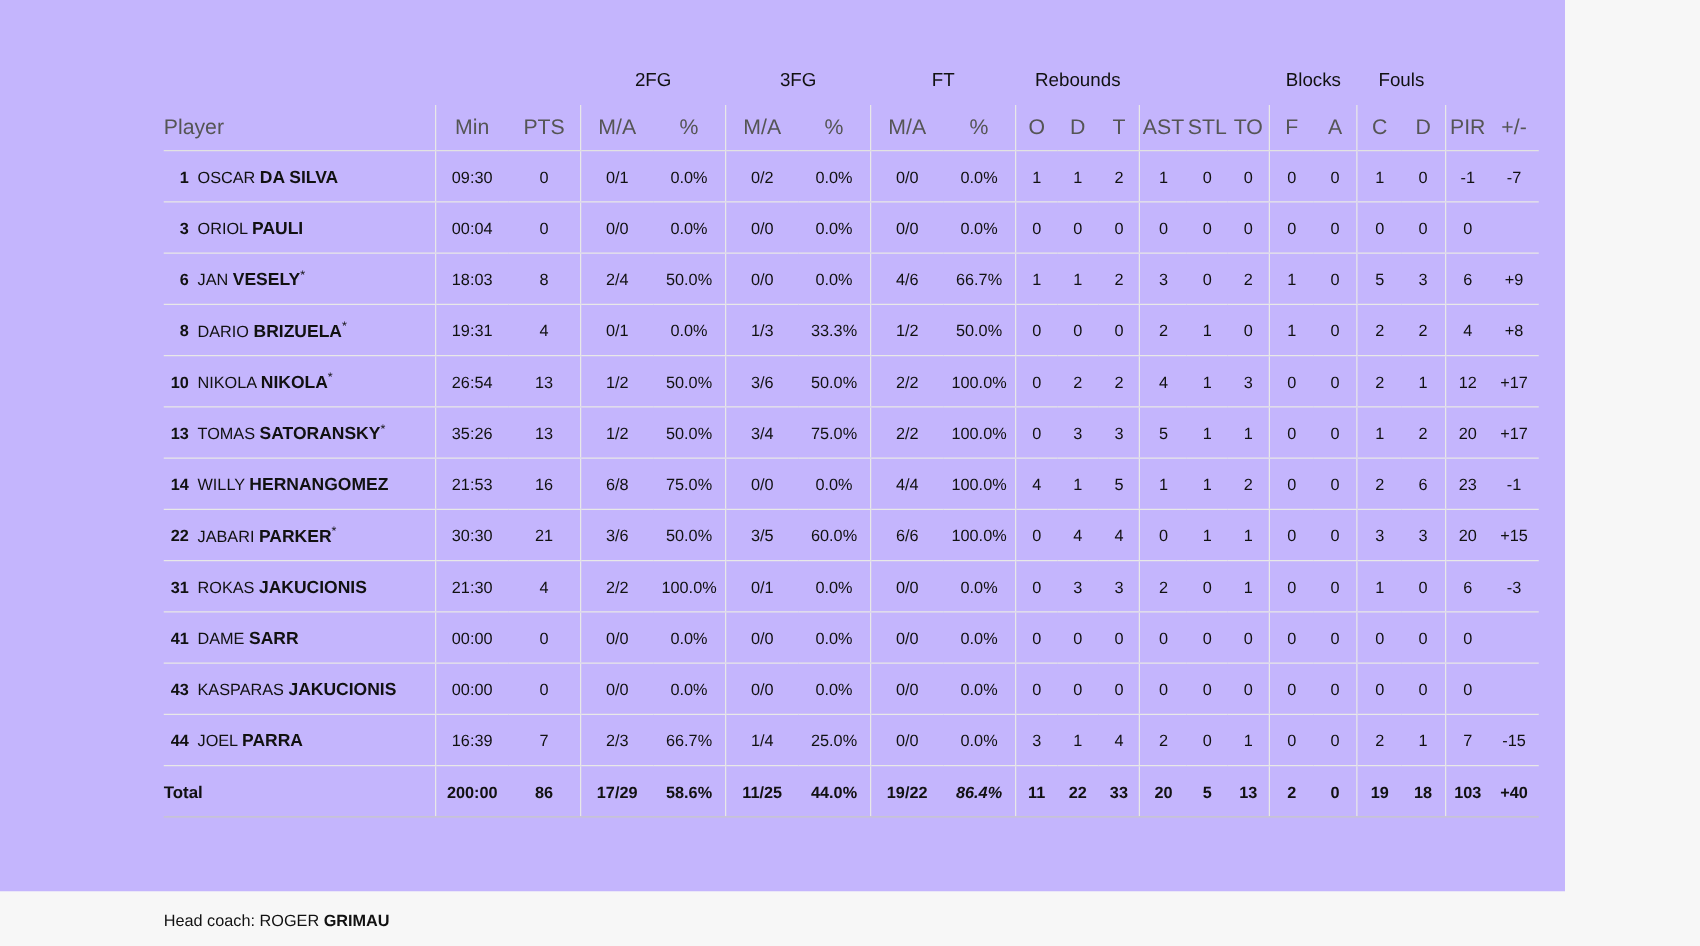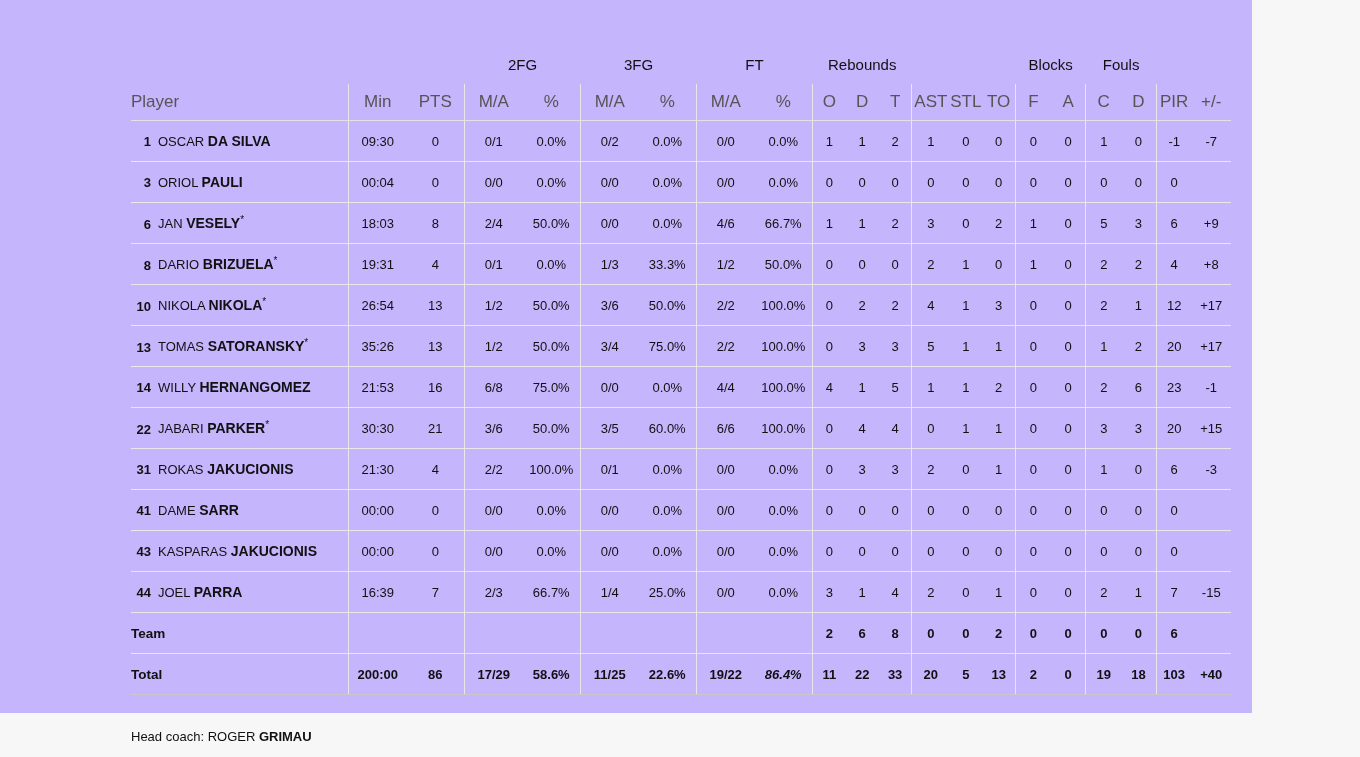--- a/index.html
+++ b/index.html
@@ -474,50 +474,27 @@
               <td>0</td>
               <td>1</td>
               <td class="sep-l">0</td>
               <td>0</td>
               <td class="sep-l">2</td>
               <td>1</td>
               <td class="sep-l">7</td>
               <td>-15</td>
             </tr>
             <tr>
-              <td class="player-col"><span class="teamlabel">Team</span></td>
-              <td class="sep-l" style="font-weight: bold;"></td>
-              <td style="font-weight: bold;"></td>
-              <td class="sep-l" style="font-weight: bold;"></td>
-              <td style="font-weight: bold;"></td>
-              <td class="sep-l" style="font-weight: bold;"></td>
-              <td style="font-weight: bold;"></td>
-              <td class="sep-l" style="font-weight: bold;"></td>
-              <td style="font-weight: bold;"></td>
-              <td class="sep-l" style="font-weight: bold;">2</td>
-              <td style="font-weight: bold;">6</td>
-              <td style="font-weight: bold;">8</td>
-              <td class="sep-l" style="font-weight: bold;">0</td>
-              <td style="font-weight: bold;">0</td>
-              <td style="font-weight: bold;">2</td>
-              <td class="sep-l" style="font-weight: bold;">0</td>
-              <td style="font-weight: bold;">0</td>
-              <td class="sep-l" style="font-weight: bold;">0</td>
-              <td style="font-weight: bold;">0</td>
-              <td class="sep-l" style="font-weight: bold;">6</td>
-              <td style="font-weight: bold;"></td>
-            </tr>
-            <tr>
               <td class="player-col"><span class="totallabel">Total</span></td>
               <td class="sep-l" style="font-weight: bold;">200:00</td>
               <td style="font-weight: bold;">86</td>
               <td class="sep-l" style="font-weight: bold;">17/29</td>
               <td style="font-weight: bold;">58.6%</td>
               <td class="sep-l" style="font-weight: bold;">11/25</td>
-              <td style="font-weight: bold;">22.6%</td>
+              <td style="font-weight: bold;">44.0%</td>
               <td class="sep-l" style="font-weight: bold;">19/22</td>
               <td style="font-weight: bold; font-style: italic;">86.4%</td>
               <td class="sep-l" style="font-weight: bold;">11</td>
               <td style="font-weight: bold;">22</td>
               <td style="font-weight: bold; text-align: center;">33</td>
               <td class="sep-l" style="font-weight: bold;">20</td>
               <td style="font-weight: bold;">5</td>
               <td style="font-weight: bold;">13</td>
               <td class="sep-l" style="font-weight: bold;">2</td>
               <td style="font-weight: bold;">0</td>

